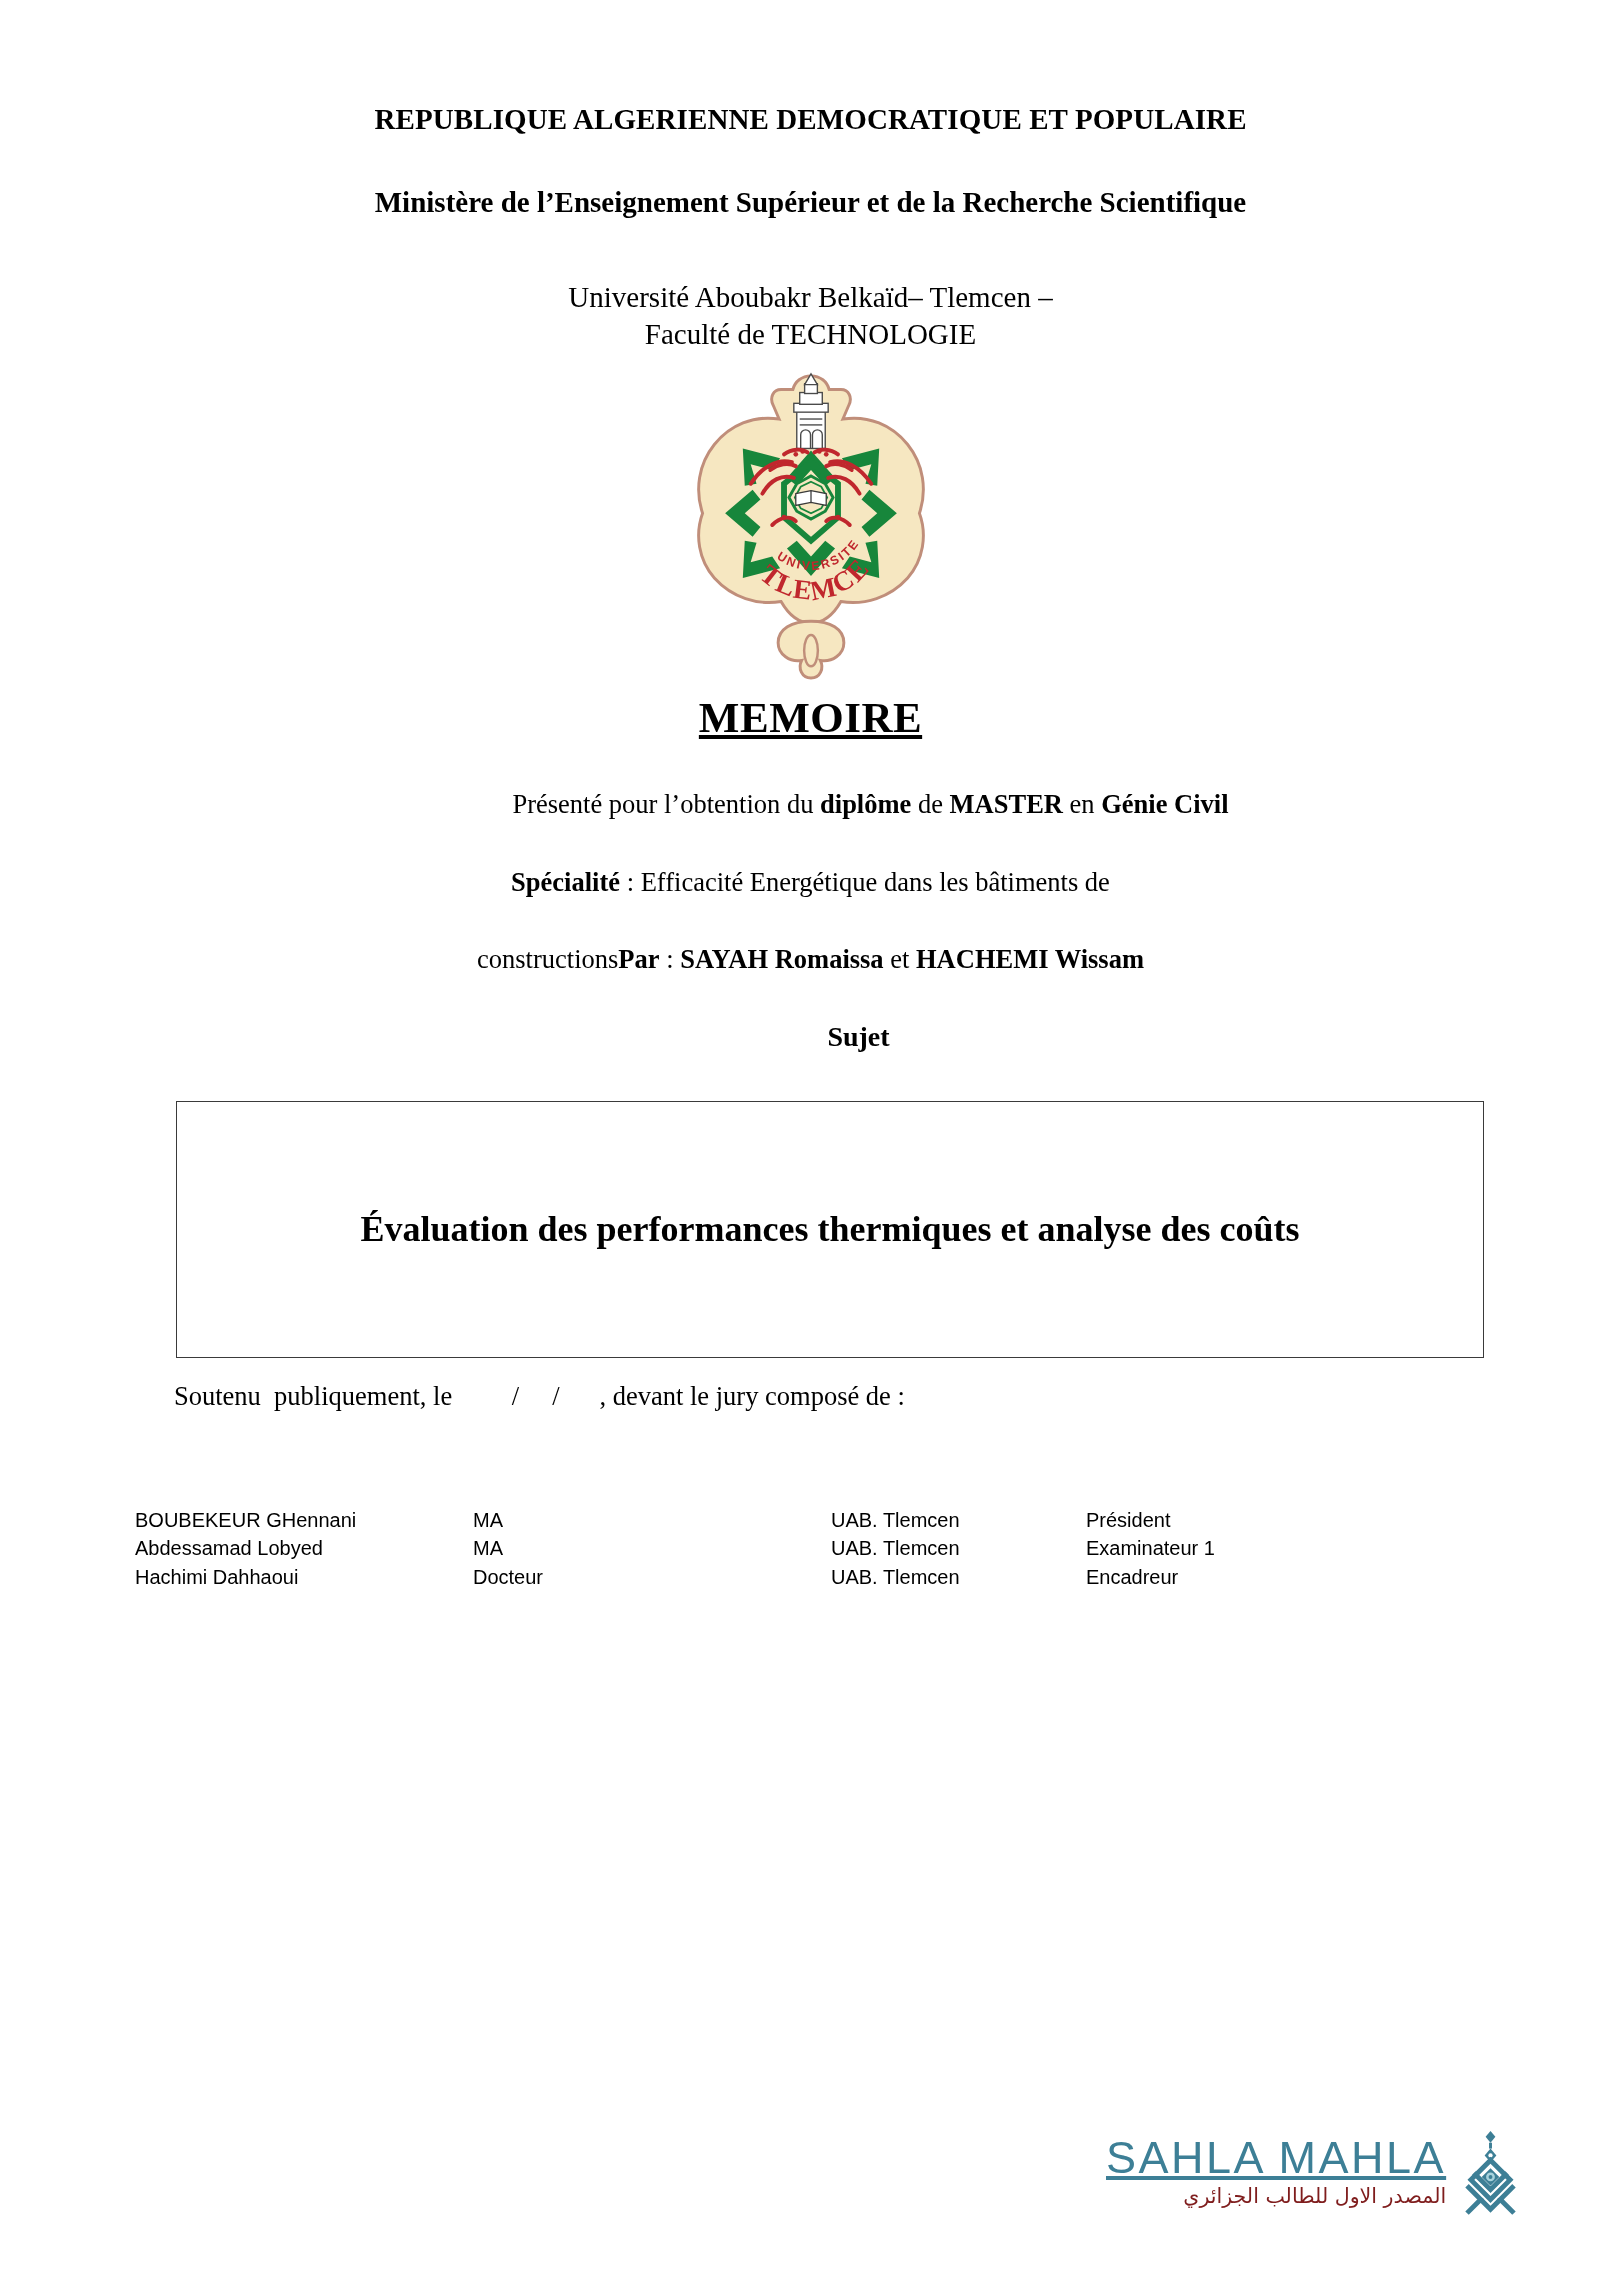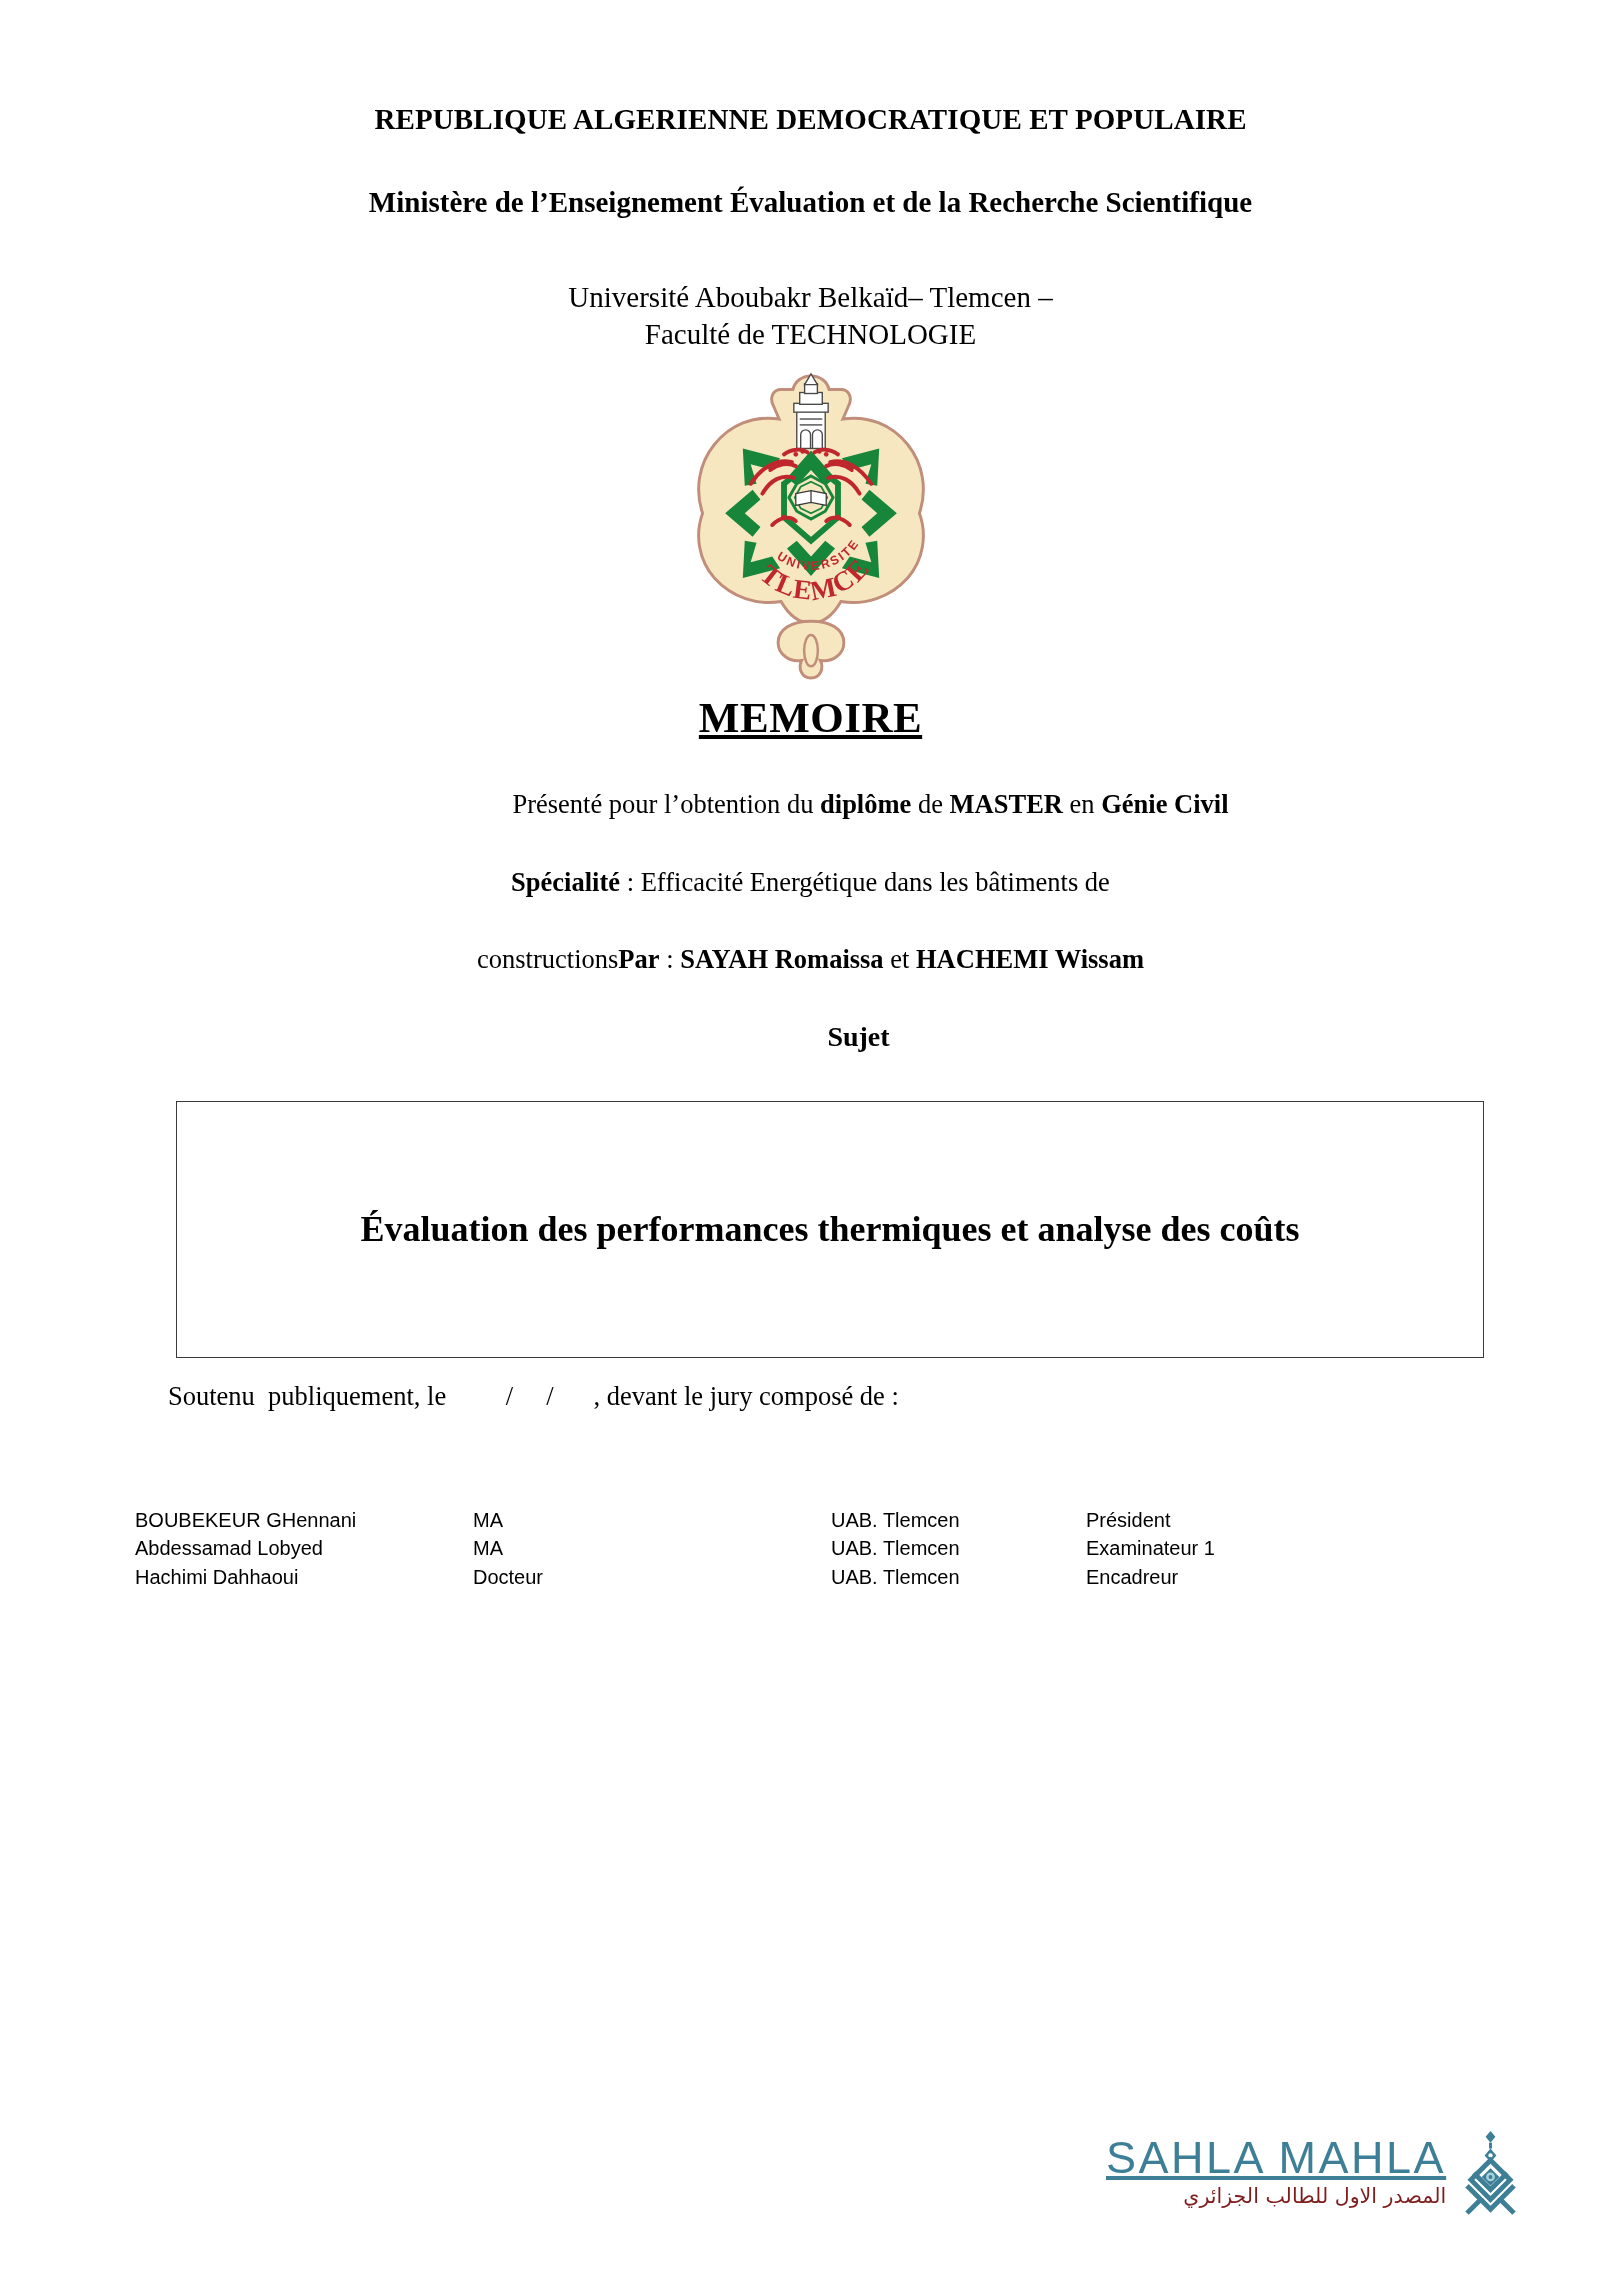--- a/index.html
+++ b/index.html
@@ -125,21 +125,21 @@
     font-size: 36px;
     font-weight: bold;
     line-height: 1.38;
     padding: 0 25.5px;
   }
 
   
   .soutenu {
     position: absolute;
     top: 1381px;
-    left: 168px;
+    left: 174px;
     font-size: 26.5px;
     white-space: pre;
   }
 
   
   .jury {
     position: absolute;
     top: 1506px;
     left: 135px;
     width: 1176px;
@@ -181,21 +181,21 @@
   }
   .wm-mark { margin-left: 7.8px; margin-top: -5.9px; }
   .wm-mark svg { display: block; }
 </style>
 </head>
 <body>
 
 <div class="page">
 
   <div class="hdr-republic">REPUBLIQUE ALGERIENNE DEMOCRATIQUE ET POPULAIRE</div>
-  <div class="hdr-ministry">Ministère de l’Enseignement Évaluation et de la Recherche Scientifique</div>
+  <div class="hdr-ministry">Ministère de l’Enseignement Supérieur et de la Recherche Scientifique</div>
   <div class="hdr-univ">
     <div>Université Aboubakr Belkaïd– Tlemcen –</div>
     <div>Faculté de TECHNOLOGIE</div>
   </div>
 
   <div class="logo-wrap">
     <svg viewBox="0 0 275 320" xmlns="http://www.w3.org/2000/svg">
       <defs>
         <g id="petal-green">
           <path d="M137.5,62 L172,96 L137.5,130 L103,96 Z" fill="#17863B"></path>

